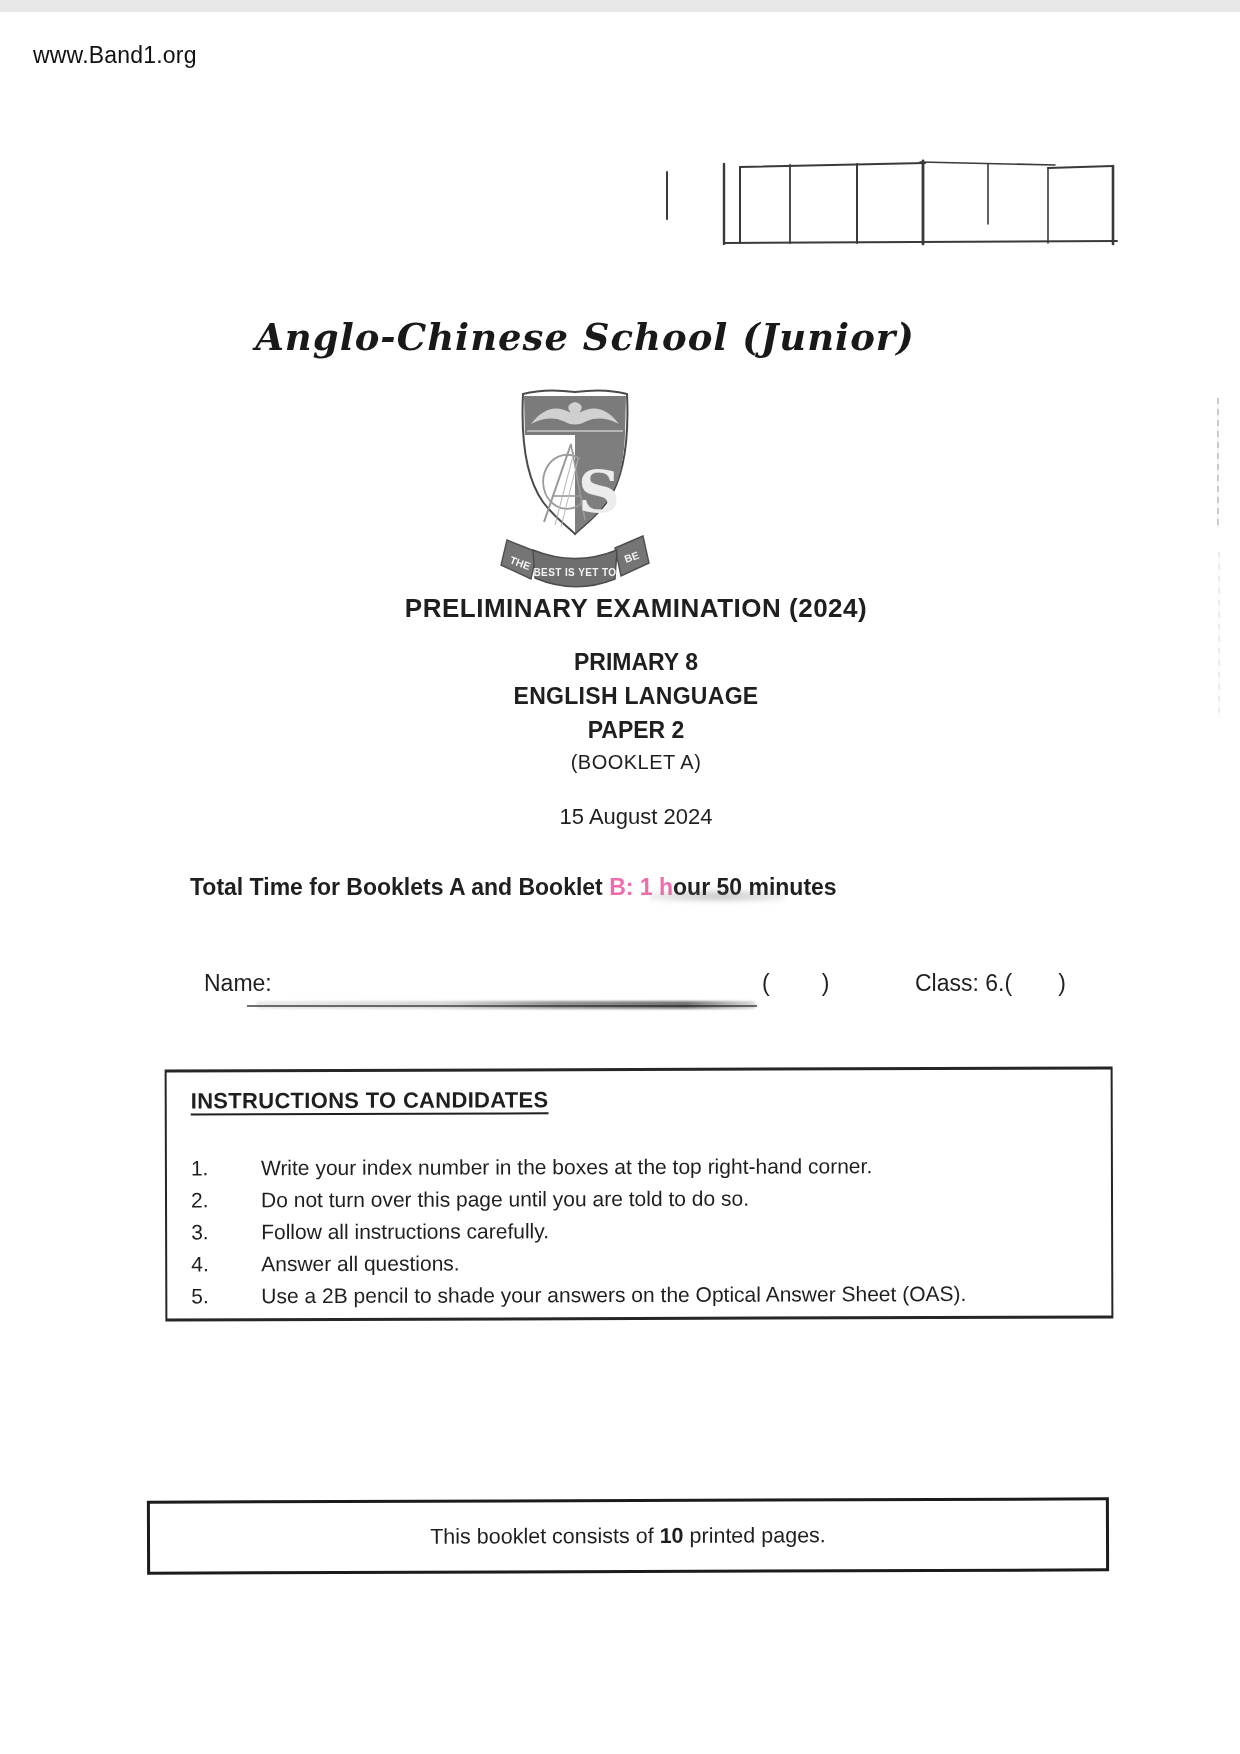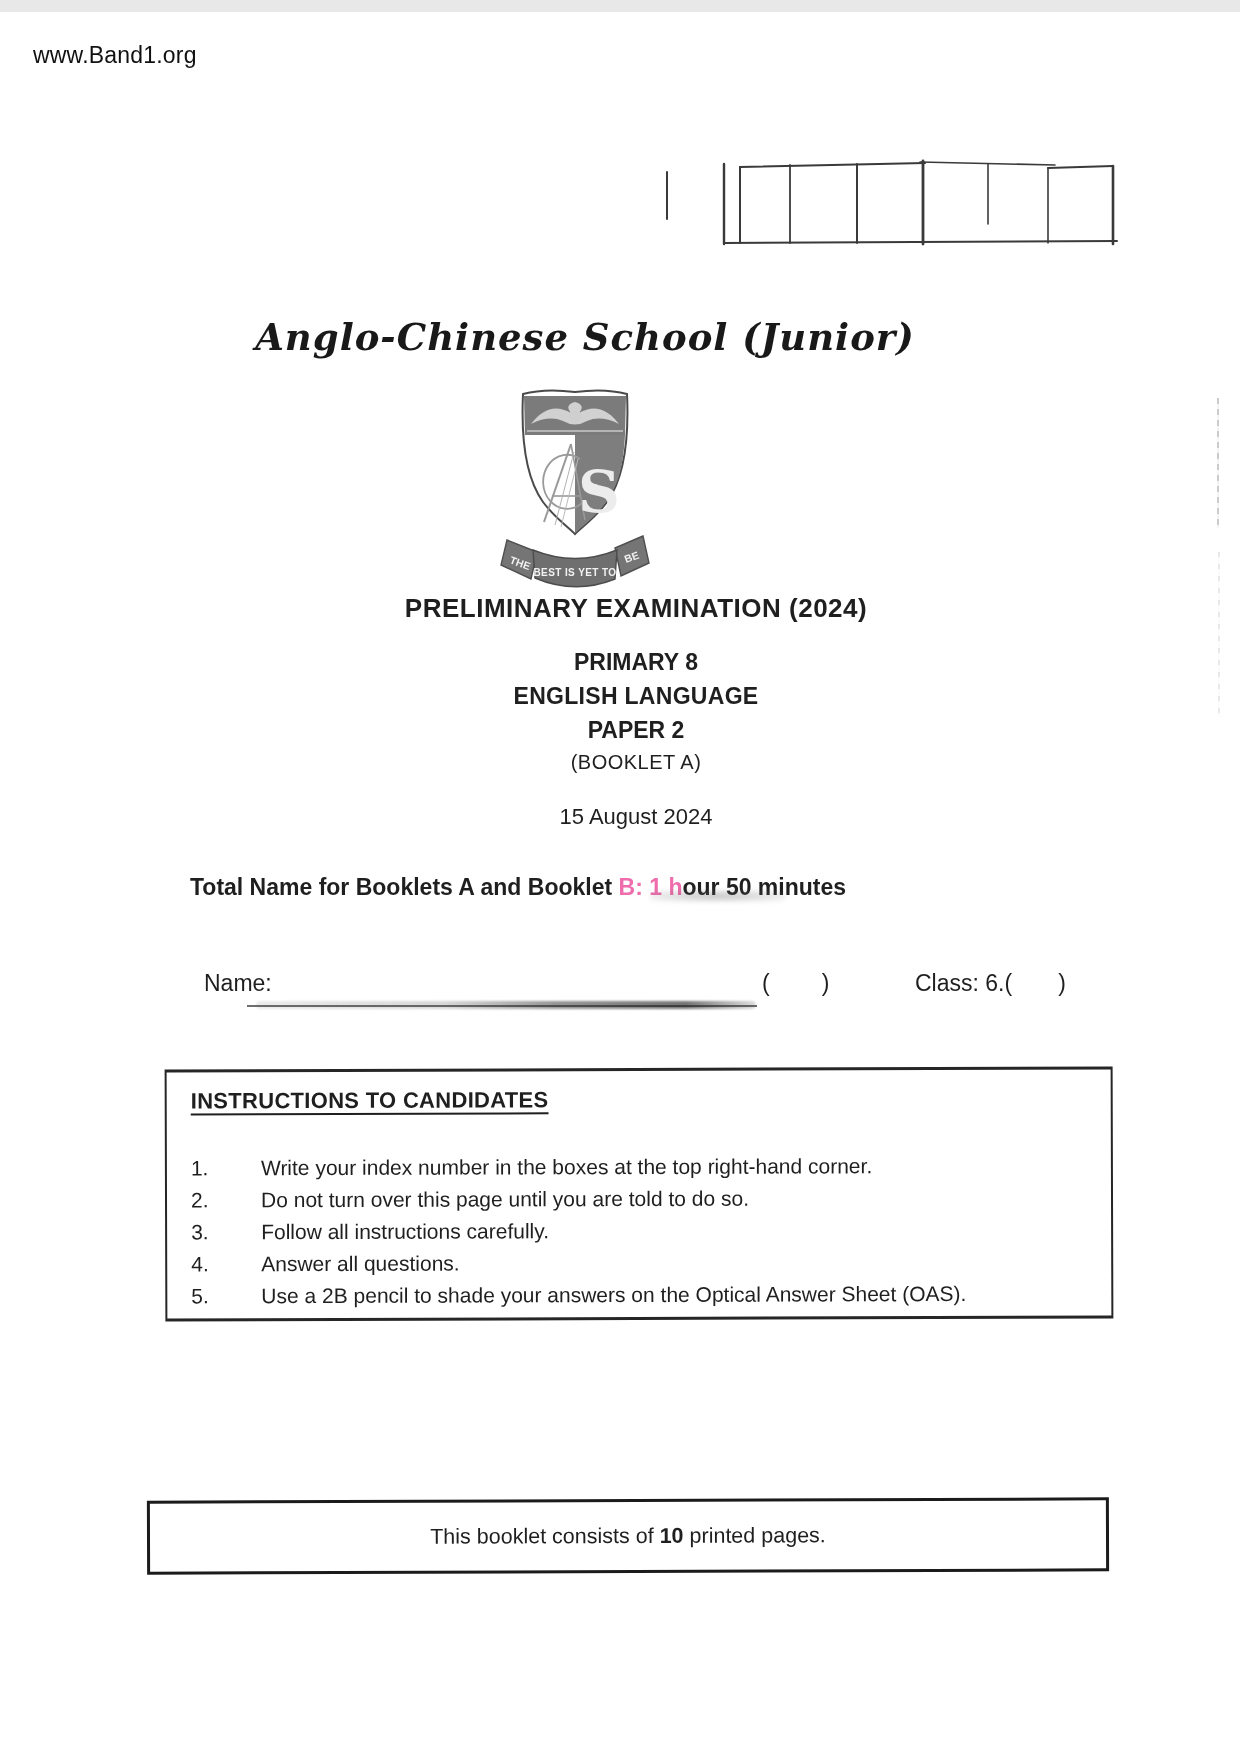--- a/index.html
+++ b/index.html
@@ -176,21 +176,21 @@
     </g>
   </svg>
 
   <div class="abs t-line t-exam">PRELIMINARY EXAMINATION (2024)</div>
   <div class="abs t-line t-level">PRIMARY 8</div>
   <div class="abs t-line t-subject">ENGLISH LANGUAGE</div>
   <div class="abs t-line t-paper">PAPER 2</div>
   <div class="abs t-line t-booklet">(BOOKLET A)</div>
   <div class="abs t-line t-date">15 August 2024</div>
 
-  <div class="abs total-time"><span>Total Name for Booklets A and Booklet </span><span class="seg-faded">B: 1 h</span><span>our 50 minutes</span></div>
+  <div class="abs total-time"><span>Total Time for Booklets A and Booklet </span><span class="seg-faded">B: 1 h</span><span>our 50 minutes</span></div>
   <div class="abs tt-smudge"></div>
 
   <div class="abs name-label" style="font-size:23px;">Name:</div>
   <div class="abs name-underline"></div>
   <div class="abs name-smudge"></div>
   <div class="abs index-parens" style="font-size:23px;"><span>(</span><span class="paren-gap"></span><span>)</span></div>
   <div class="abs class-field" style="font-size:23px;"><span>Class: 6.(</span><span class="class-gap"></span><span>)</span></div>
 
   <div class="abs instr-box">
     <span class="instr-heading">INSTRUCTIONS TO CANDIDATES</span>

